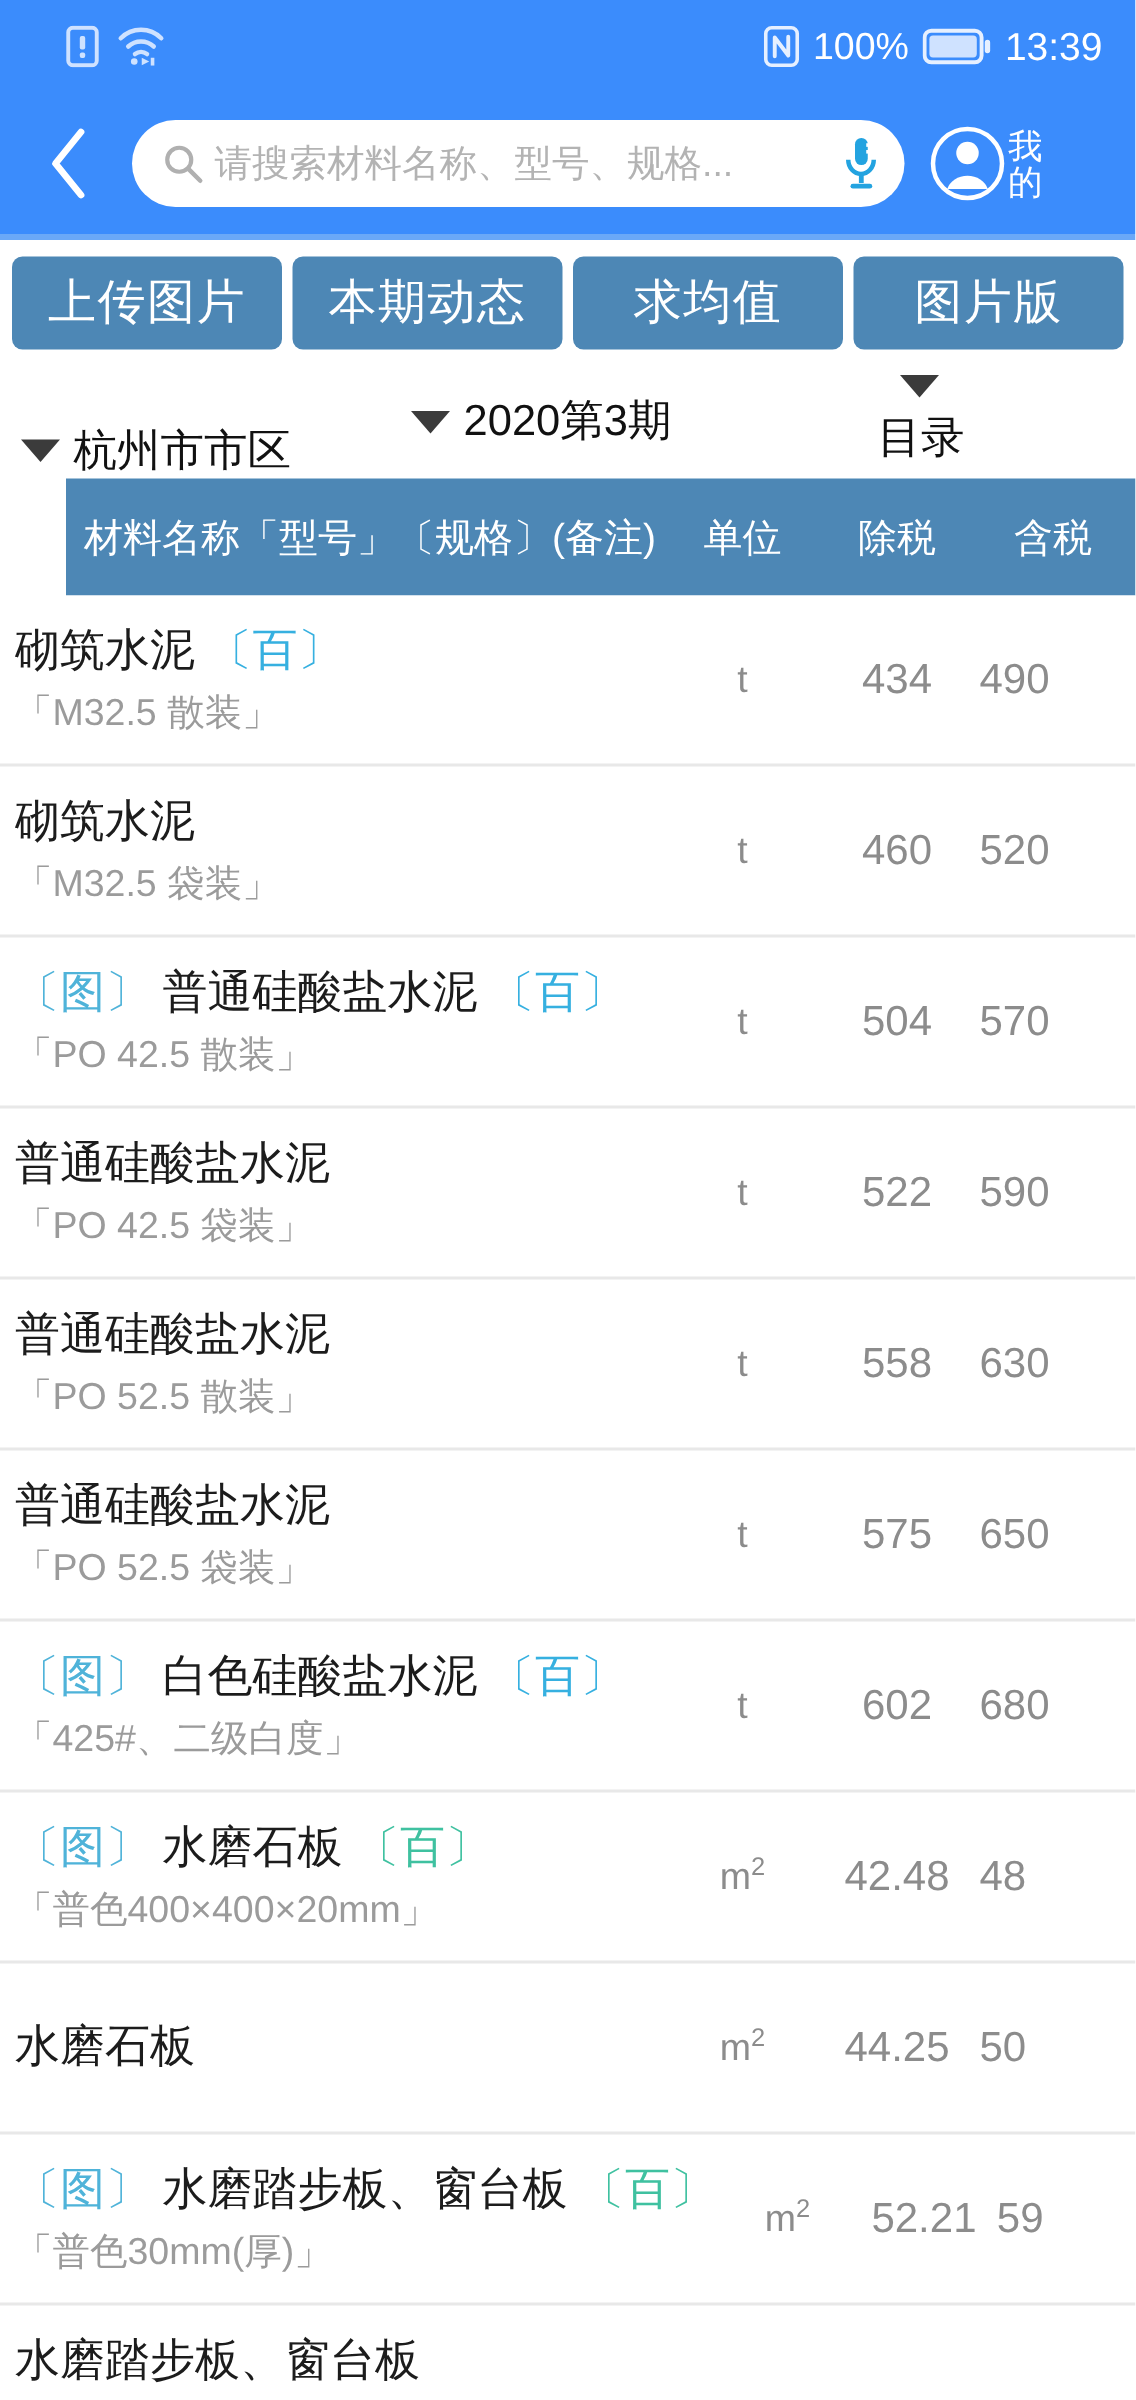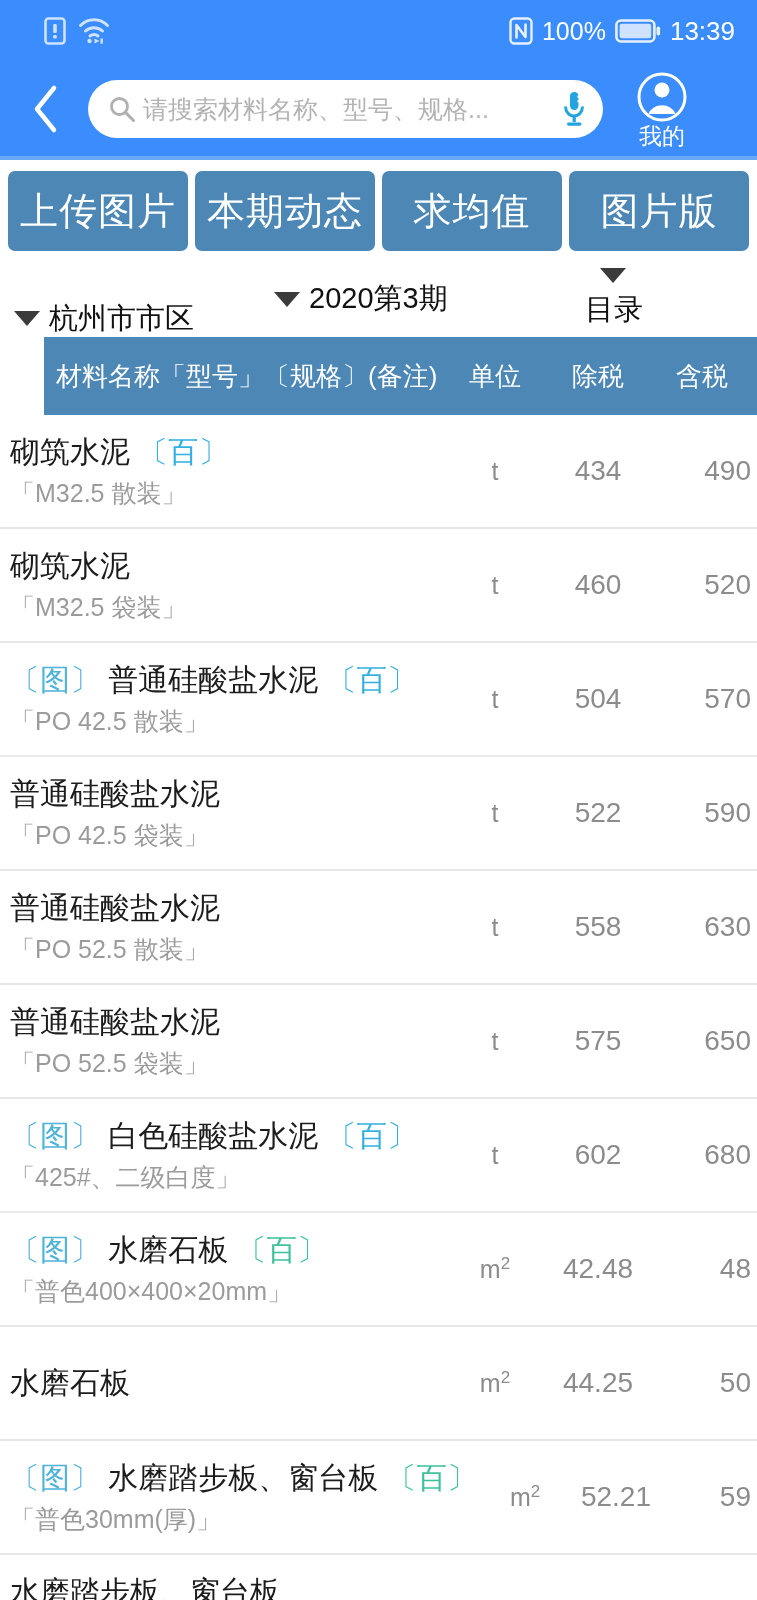--- a/index.html
+++ b/index.html
@@ -57,43 +57,43 @@
     color: #b3b3b3;
     white-space: nowrap;
     overflow: hidden;
     padding-left: 7px;
     line-height: 58px;
   }
   .profile {
     width: 86px;
     flex: 0 0 auto;
     display: flex;
-    flex-direction: column;
+    flex-direction: row;
     align-items: center;
     justify-content: center;
     gap: 1px;
   }
   .profile-label { font-size: 23px; color: #ffffff; line-height: 24px; }
 
   .appbar-underline { height: 4px; background: #6aa8f7; }
 
   
   .actionbar {
     display: flex;
     gap: 7px;
     padding: 11px 8px 10px 8px;
     background: #ffffff;
   }
   .act-btn {
     flex: 1 1 0;
-    height: 80px;
+    height: 62px;
     background: #4d87b5;
     border-radius: 7px;
     color: #ffffff;
-    font-size: 38px;
+    font-size: 32px;
     display: flex;
     align-items: center;
     justify-content: center;
     letter-spacing: 1px;
   }
 
   
   .filterbar {
     display: flex;
     height: 76px;
@@ -170,21 +170,21 @@
   .tag-hund-green { color: #3fc1a0; }
   .cell-unit {
     width: 96px; text-align: center;
     font-size: 25px; color: #8c8c8c;
   }
   .cell-ex {
     width: 110px; text-align: center;
     font-size: 28px; color: #8c8c8c;
   }
   .cell-in {
-    width: 104px; text-align: right;
+    width: 104px; text-align: left;
     font-size: 28px; color: #8c8c8c;
     padding-right: 6px;
   }
   .row.partial { min-height: 60px; overflow: hidden; align-items: flex-start; padding-top: 18px; border-bottom: none; }
   sup.sq { font-size: 17px; vertical-align: super; }
 </style>
 </head>
 <body>
 
 <div class="statusbar">

